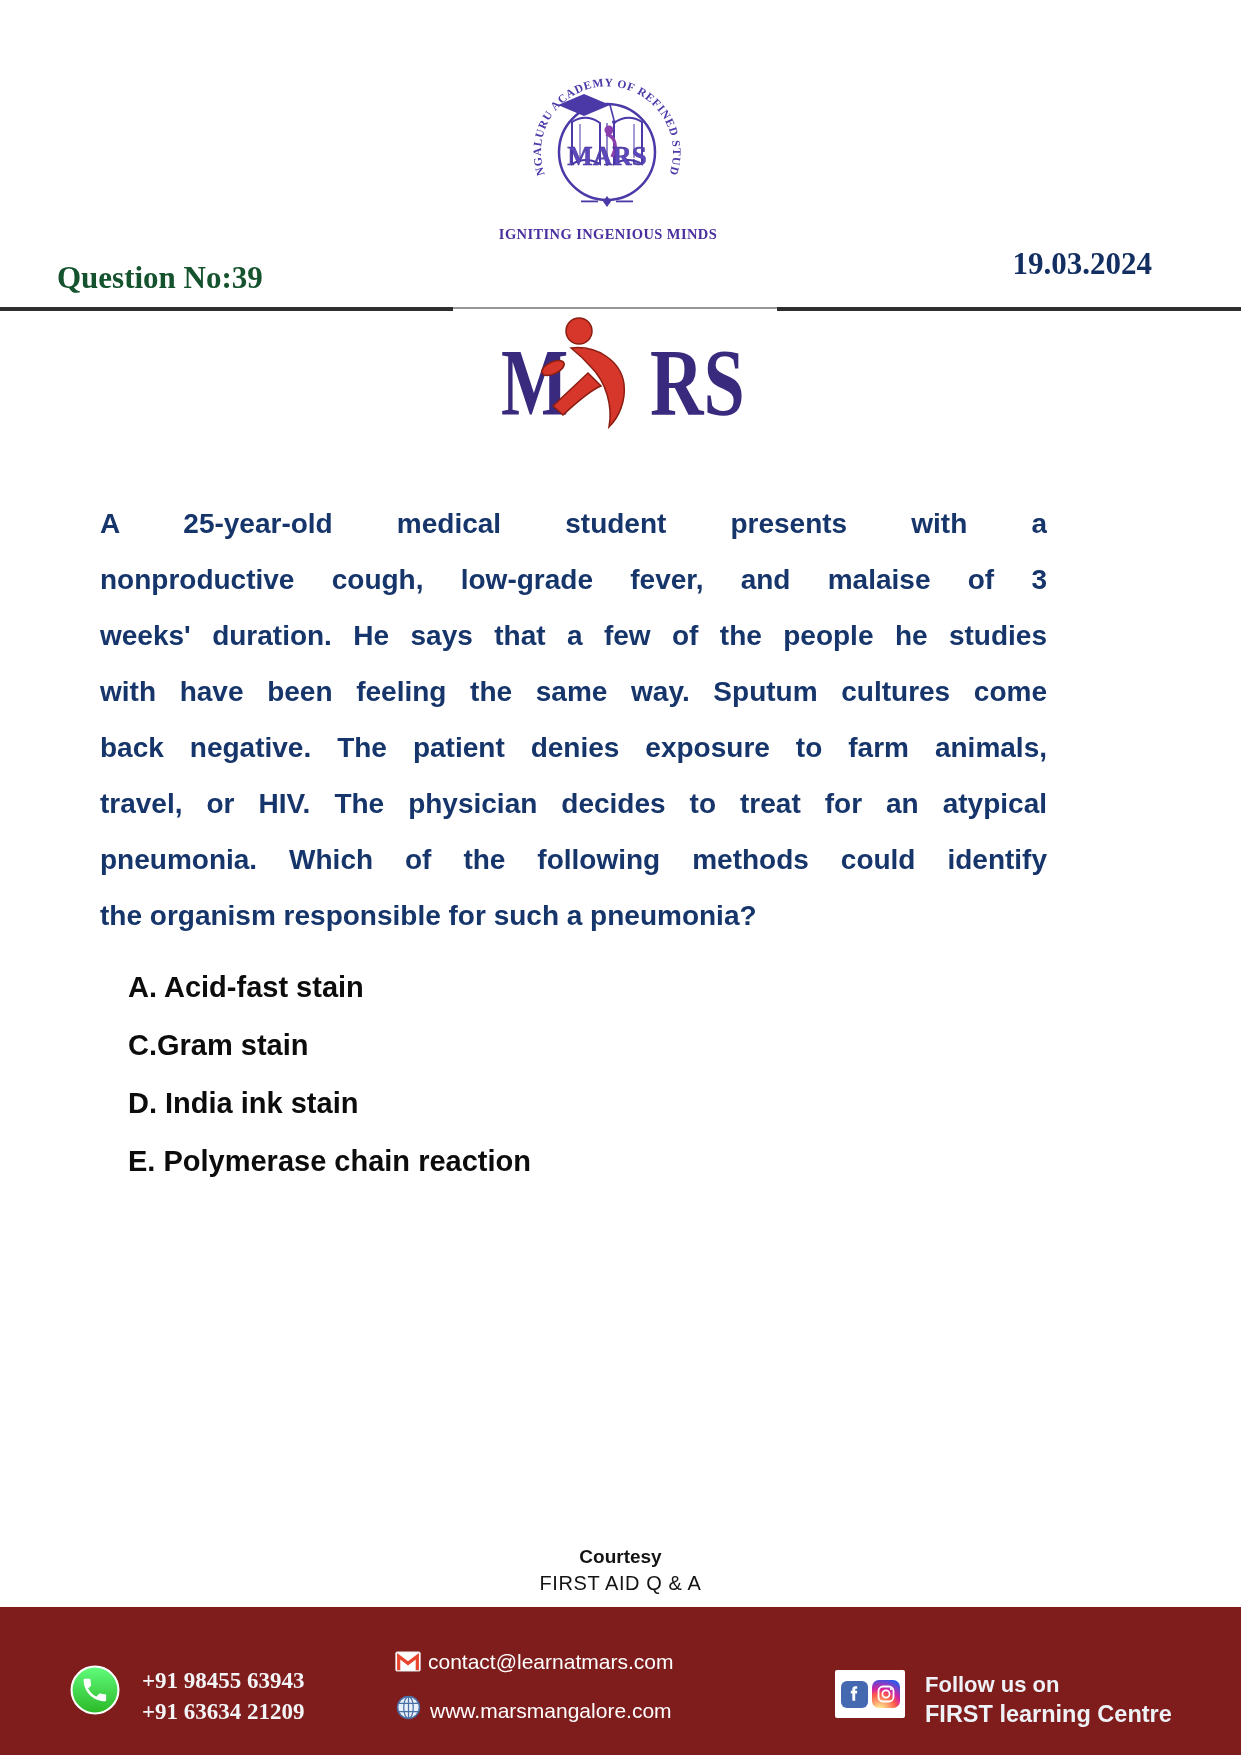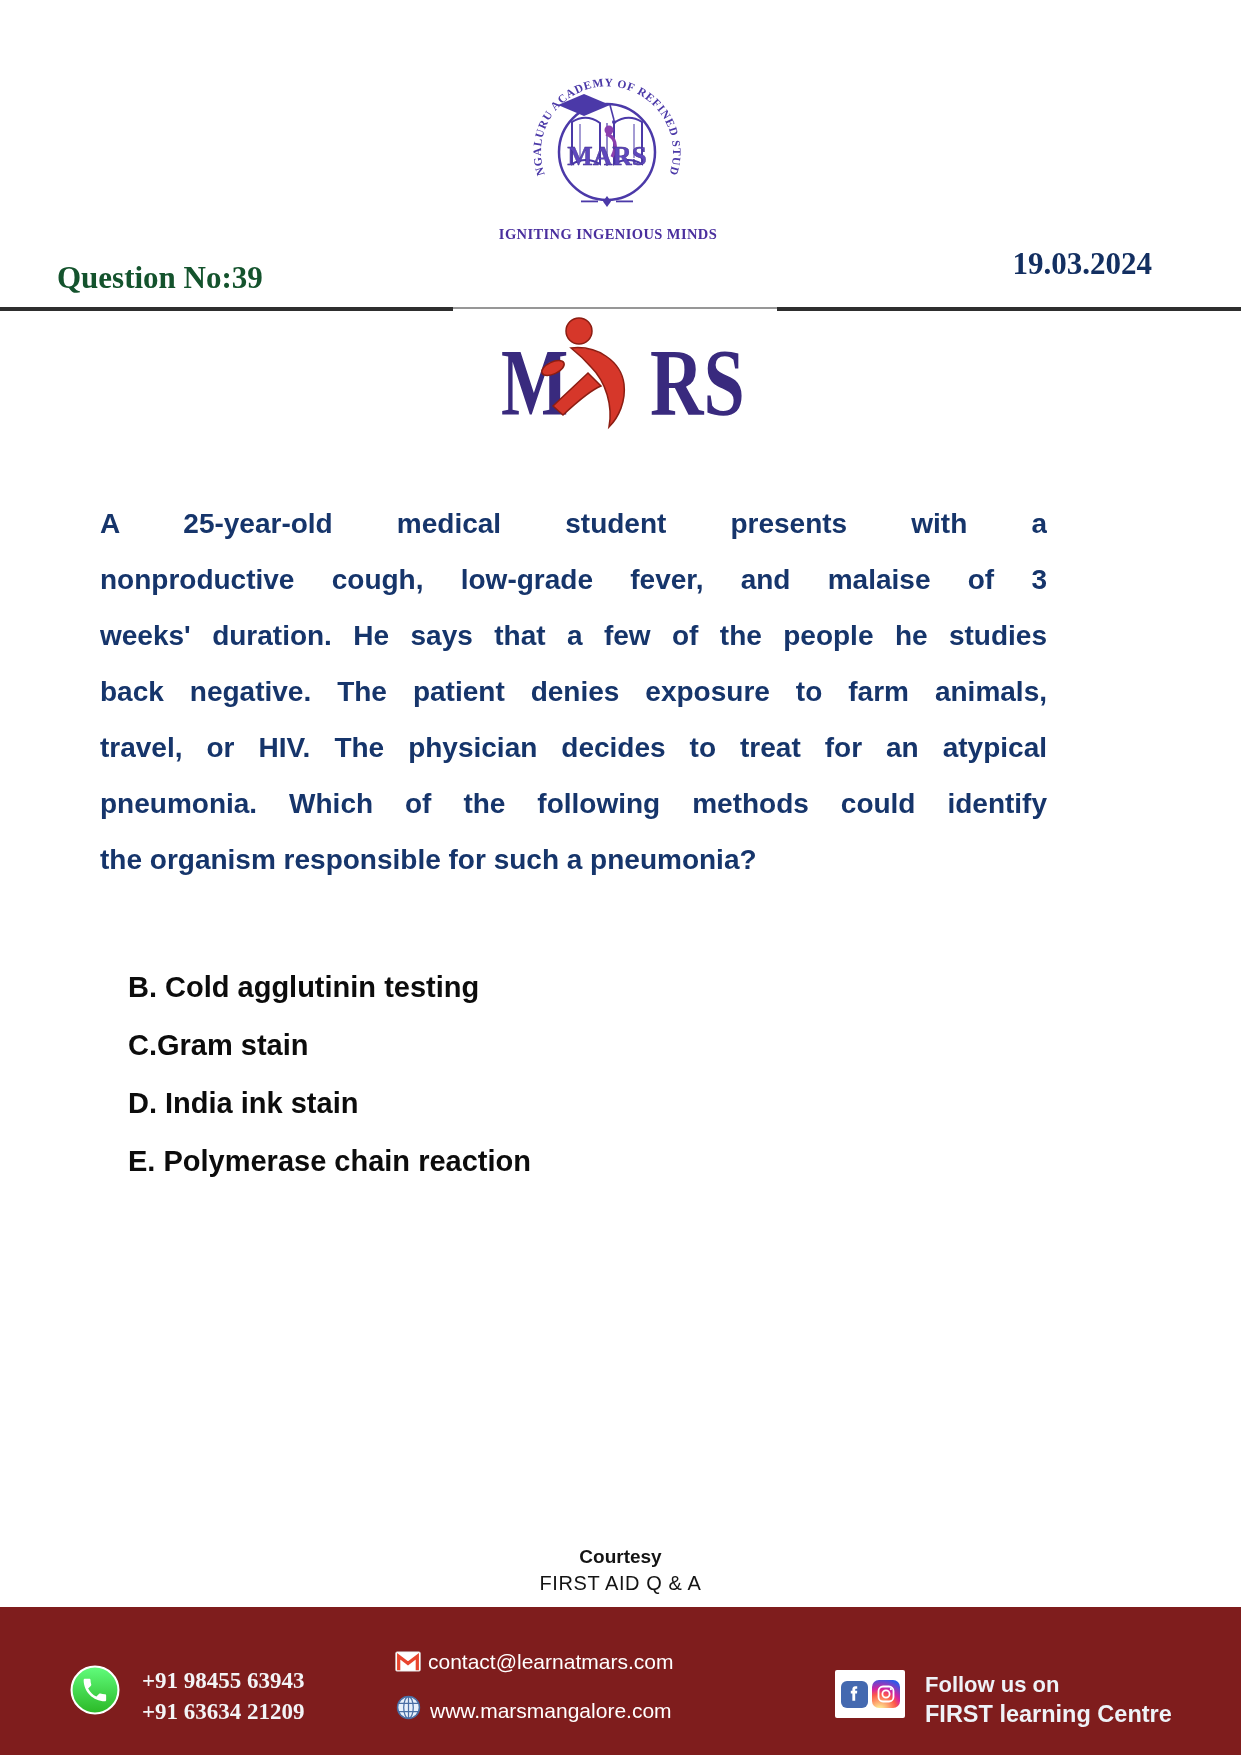--- a/index.html
+++ b/index.html
@@ -118,28 +118,29 @@
     <path d="M78,50 C104,47 128,63 131,86 C133,103 126,119 116,129 C120,108 113,84 98,69 C91,61 83,54 78,50 Z"></path>
     <path d="M95,75 L60,108 L70,117 C85,103 98,92 108,88 Z"></path>
     <ellipse cx="60" cy="70" rx="12" ry="6" transform="rotate(-25 60 70)"></ellipse>
   </g>
 </svg>
 
 <div class="abs question">
   <div class="q-line">A 25-year-old medical student presents with a</div>
   <div class="q-line">nonproductive cough, low-grade fever, and malaise of 3</div>
   <div class="q-line">weeks' duration. He says that a few of the people he studies</div>
+  <div class="q-line">with have been feeling the same way. Sputum cultures come</div>
   <div class="q-line">back negative. The patient denies exposure to farm animals,</div>
   <div class="q-line">travel, or HIV. The physician decides to treat for an atypical</div>
   <div class="q-line">pneumonia. Which of the following methods could identify</div>
   <div class="q-line last">the organism responsible for such a pneumonia?</div>
 </div>
 
 <div class="abs options">
-  <div class="opt">B. Cold agglutinin testing</div>
+  <div class="opt">A. Acid-fast stain</div>
   <div class="opt">C.Gram stain</div>
   <div class="opt">D. India ink stain</div>
   <div class="opt">E. Polymerase chain reaction</div>
 </div>
 
 <div class="abs courtesy">
   <div class="courtesy-l1">Courtesy</div>
   <div class="courtesy-l2">FIRST AID Q &amp; A</div>
 </div>
 

